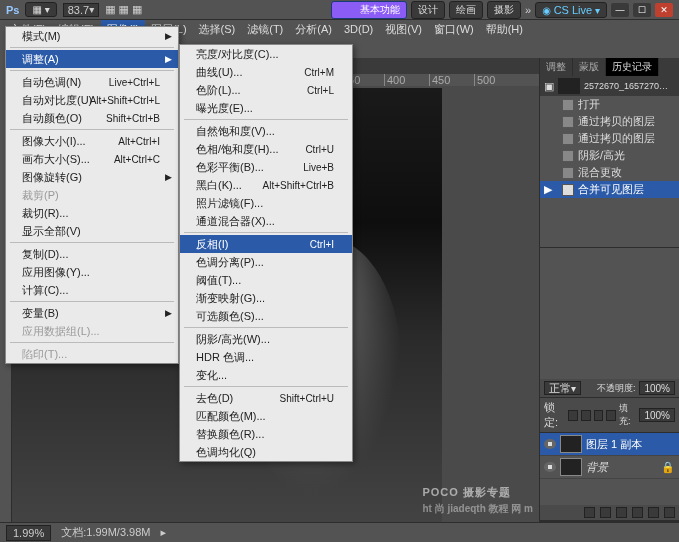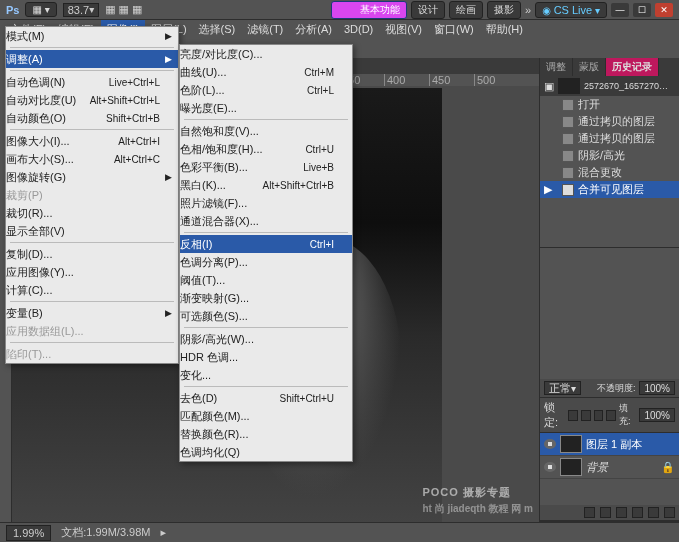--- a/index.html
+++ b/index.html
@@ -6,41 +6,41 @@
 body { width: 679px; height: 542px; background: #535353; overflow: hidden; position: relative; }
 
 .menu-bar { height: 18px; background: #535353; display: flex; align-items: center; padding: 0 4px; color: #ddd; }
 .menu-bar .mi { padding: 2px 6px; cursor: default; }
 .menu-bar .mi.active { background: #2a5aa8; color: #fff; }
 
 .top-strip { height: 20px; background: #535353; display: flex; align-items: center; color: #ccc; padding: 0 6px; border-bottom: 1px solid #2d2d2d; position: relative; }
 .top-strip .left { display: flex; gap: 6px; align-items: center; }
 .top-strip .right { position: absolute; right: 6px; display: flex; gap: 4px; align-items: center; }
 .pill { background: #3a3a3a; border: 1px solid #222; border-radius: 3px; padding: 1px 6px; font-size: 10px; color: #ddd; }
-.pill.basic { background: #d946ef; color: #fff; border-color: #1a3a78; padding-left: 28px; }
+.pill.basic { background: #8b5cf6; color: #fff; border-color: #1a3a78; padding-left: 28px; }
 .winbtn { width: 18px; height: 14px; display: inline-flex; align-items: center; justify-content: center; font-size: 9px; color: #fff; border-radius: 2px; }
 .winbtn.min { background: #3a3a3a; } .winbtn.max { background: #3a3a3a; } .winbtn.close { background: #c04030; }
 
 .tool-options { height: 26px; background: #535353; border-bottom: 1px solid #2d2d2d; display: flex; align-items: center; padding: 0 6px; color: #ccc; gap: 6px; }
 .tool-options .ico { width: 16px; height: 16px; background: #3a3a3a; border: 1px solid #222; }
 
 .workspace { position: absolute; top: 58px; left: 0; right: 0; bottom: 20px; display: flex; }
 .tool-left { width: 12px; background: #535353; border-right: 1px solid #2d2d2d; }
 .canvas-area { flex: 1; background: #4a4a4a; position: relative; overflow: hidden; }
 .doc-tab { position: absolute; top: 0; left: 0; right: 0; height: 16px; background: #3a3a3a; color: #ccc; font-size: 10px; padding: 2px 6px; }
 .ruler-h { position: absolute; top: 16px; left: 12px; right: 0; height: 12px; background: #535353; color: #aaa; font-size: 8px; display: flex; }
 .ruler-h span { width: 45px; text-align: left; border-left: 1px solid #888; padding-left: 2px; }
 .canvas-img { position: absolute; top: 30px; left: 0; width: 430px; height: 450px; background: linear-gradient(180deg,#1a1a1a 0%,#0e0e0e 30%,#2a2a2a 55%,#454545 100%); }
 .canvas-img::after { content: ""; position: absolute; right: 40px; bottom: 40px; width: 150px; height: 260px; background: radial-gradient(ellipse at 40% 30%, #7a7a7a 0%, #4a4a4a 40%, transparent 70%); border-radius: 50% 50% 40% 40%; }
 
 .right-panels { width: 140px; background: #535353; display: flex; flex-direction: column; border-left: 1px solid #2d2d2d; }
 .panel { border-bottom: 1px solid #2d2d2d; }
 .panel-tabs { display: flex; background: #3a3a3a; height: 18px; }
 .ptab { padding: 2px 6px; color: #aaa; font-size: 10px; border-right: 1px solid #2d2d2d; }
-.ptab.active { background: #be185d; color: #ddd; font-weight: bold; }
+.ptab.active { background: #000000; color: #ddd; }
 .history-body { background: #535353; color: #ddd; font-size: 10px; }
 .hist-head { display: flex; align-items: center; gap: 4px; padding: 2px 4px; background: #3a3a3a; }
 .hist-thumb { width: 22px; height: 16px; background: #222; }
 .hist-item { display: flex; align-items: center; gap: 4px; padding: 1px 4px 1px 22px; }
 .hist-item.sel { background: #2a5aa8; color: #fff; }
 .hist-ico { width: 12px; height: 12px; background: #888; border: 1px solid #555; }
 .hist-item.sel .hist-ico { background: #ddd; }
 .spacer { flex: 1; }
 
 .layers-body { background: #535353; color: #ddd; font-size: 10px; }
@@ -54,21 +54,21 @@
 .lthumb { width: 22px; height: 18px; background: #222; border: 1px solid #888; }
 
 .status-bar { position: absolute; bottom: 0; left: 0; right: 0; height: 20px; background: #535353; color: #ccc; display: flex; align-items: center; padding: 0 6px; font-size: 10px; border-top: 1px solid #2d2d2d; gap: 10px; }
 .status-bar .pct { background: #3a3a3a; padding: 1px 6px; border: 1px solid #222; }
 
 .watermark { position: absolute; right: 146px; bottom: 26px; color: rgba(255,255,255,0.55); font-size: 22px; font-weight: bold; letter-spacing: 1px; pointer-events: none; }
 .watermark small { display: block; font-size: 10px; color: rgba(255,255,255,0.4); text-align: right; letter-spacing: 0; }
 
 
 .menu { position: absolute; background: #eaeaea; border: 1px solid #888; box-shadow: 2px 2px 6px rgba(0,0,0,0.4); color: #222; }
-.menu .row { display: flex; align-items: center; height: 18px; padding: 0 18px 0 0; white-space: nowrap; position: relative; }
+.menu .row { display: flex; align-items: center; height: 18px; padding: 0 18px 0 16px; white-space: nowrap; position: relative; }
 .menu .row.hl { background: #2a5aa8; color: #fff; }
 .menu .row.disabled { color: #999; }
 .menu .row .sc { position: absolute; right: 18px; font-size: 10px; }
 .menu .row .arrow { position: absolute; right: 6px; font-size: 9px; }
 .menu .sep { height: 1px; background: #bbb; margin: 2px 4px; }
 .menu1 { top: 26px; left: 5px; width: 174px; }
 .menu2 { top: 44px; left: 179px; width: 174px; }
 </style>
 </head>
 <body>

